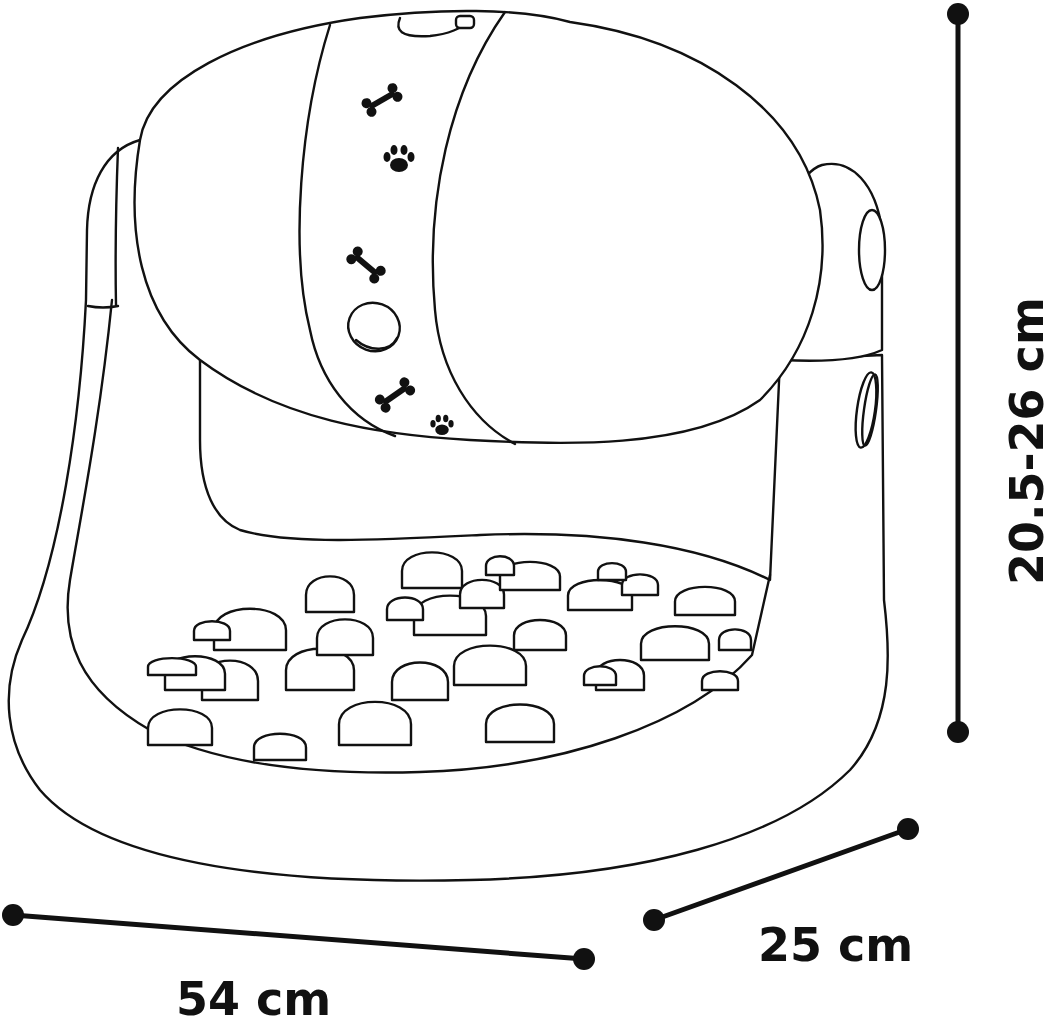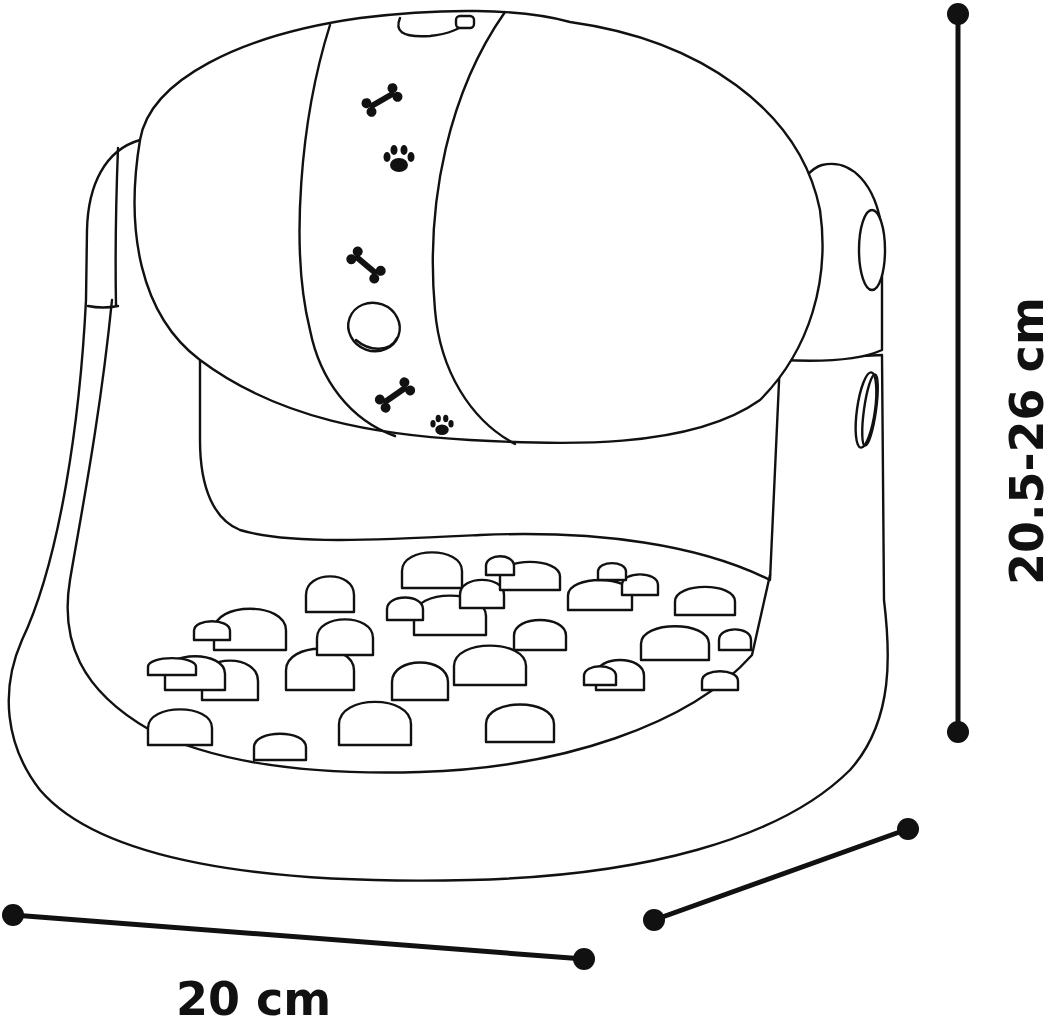--- a/index.html
+++ b/index.html
@@ -140,15 +140,16 @@
     <circle class="dot" cx="654" cy="920" r="11"></circle>
     <circle class="dot" cx="908" cy="829" r="11"></circle>
   </g>
   <g>
     <line class="dim" x1="13" y1="915" x2="584" y2="959"></line>
     <circle class="dot" cx="13" cy="915" r="11"></circle>
     <circle class="dot" cx="584" cy="959" r="11"></circle>
   </g>
 </svg>
 
-<div class="dim-label" id="label-width">20 cm</div>
+<div class="dim-label" id="label-width">54 cm</div>
+<div class="dim-label" id="label-depth">25 cm</div>
 <div class="dim-label" id="label-height">20.5-26 cm</div>
 </div>
 
 </body></html>

